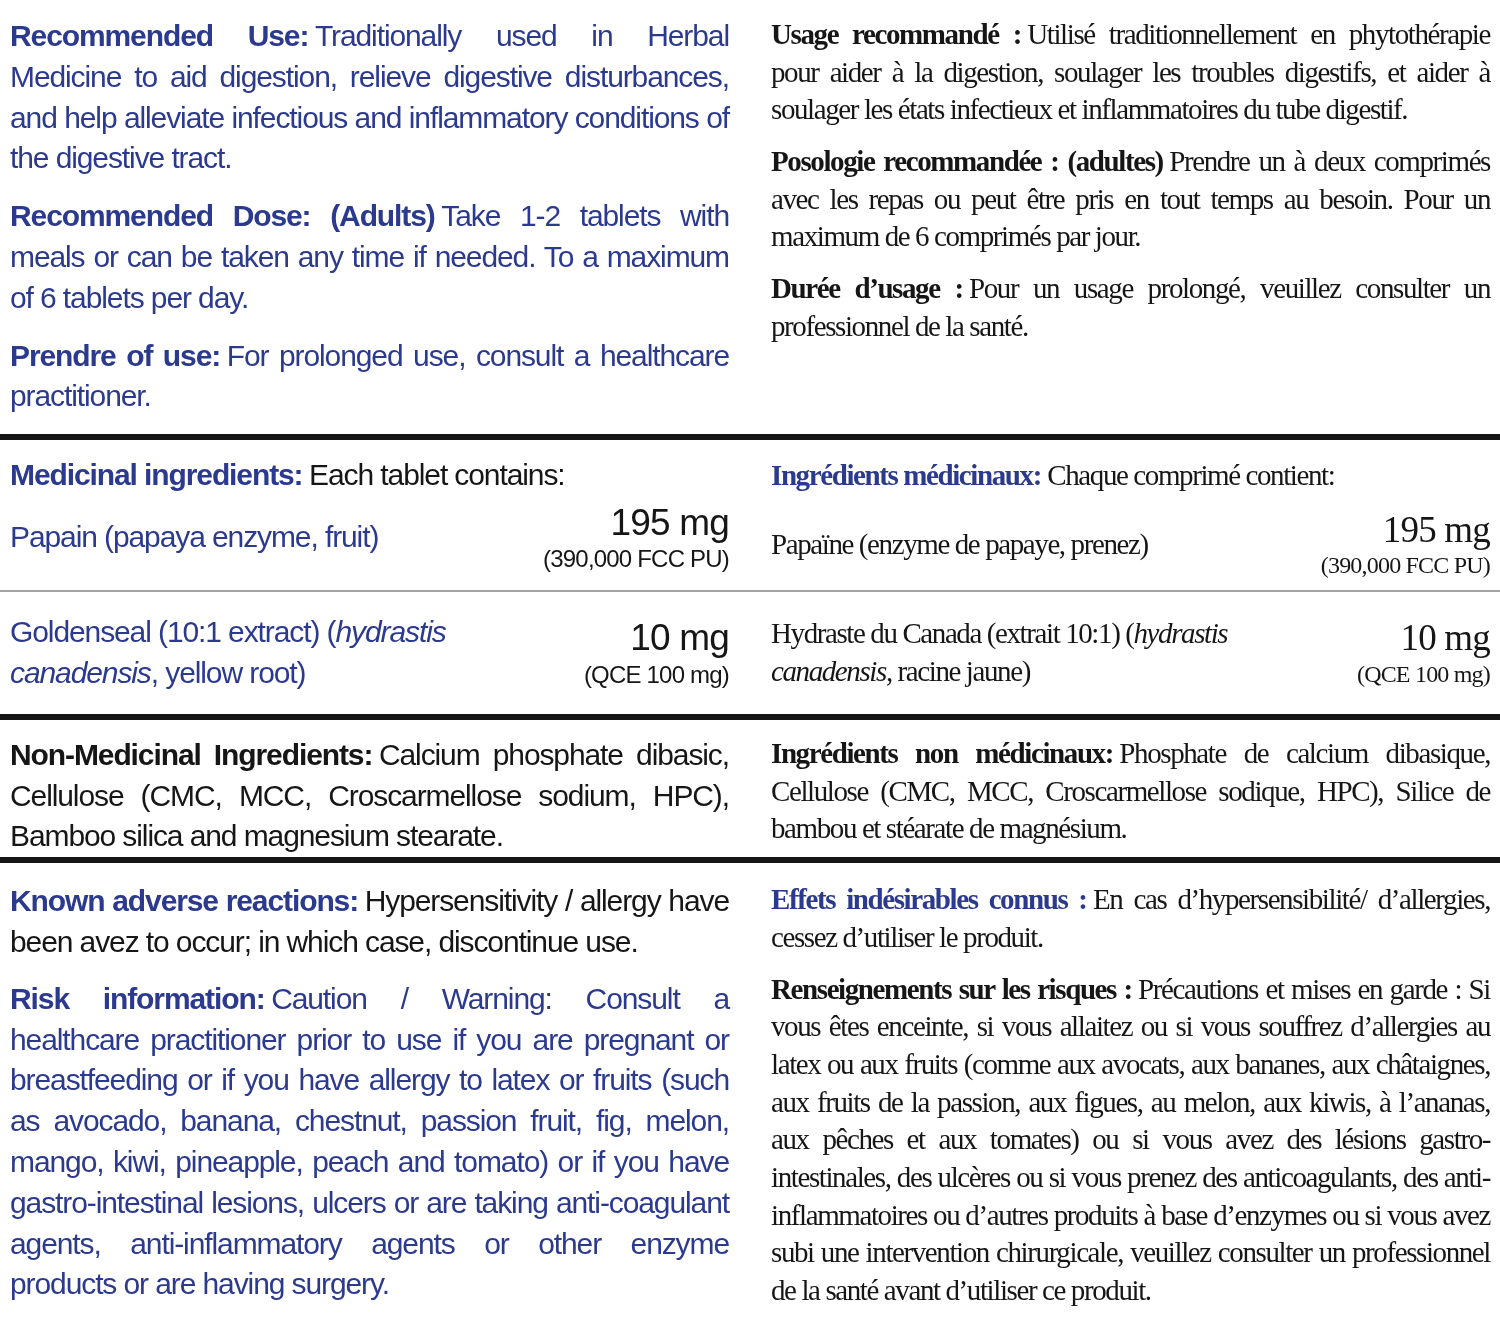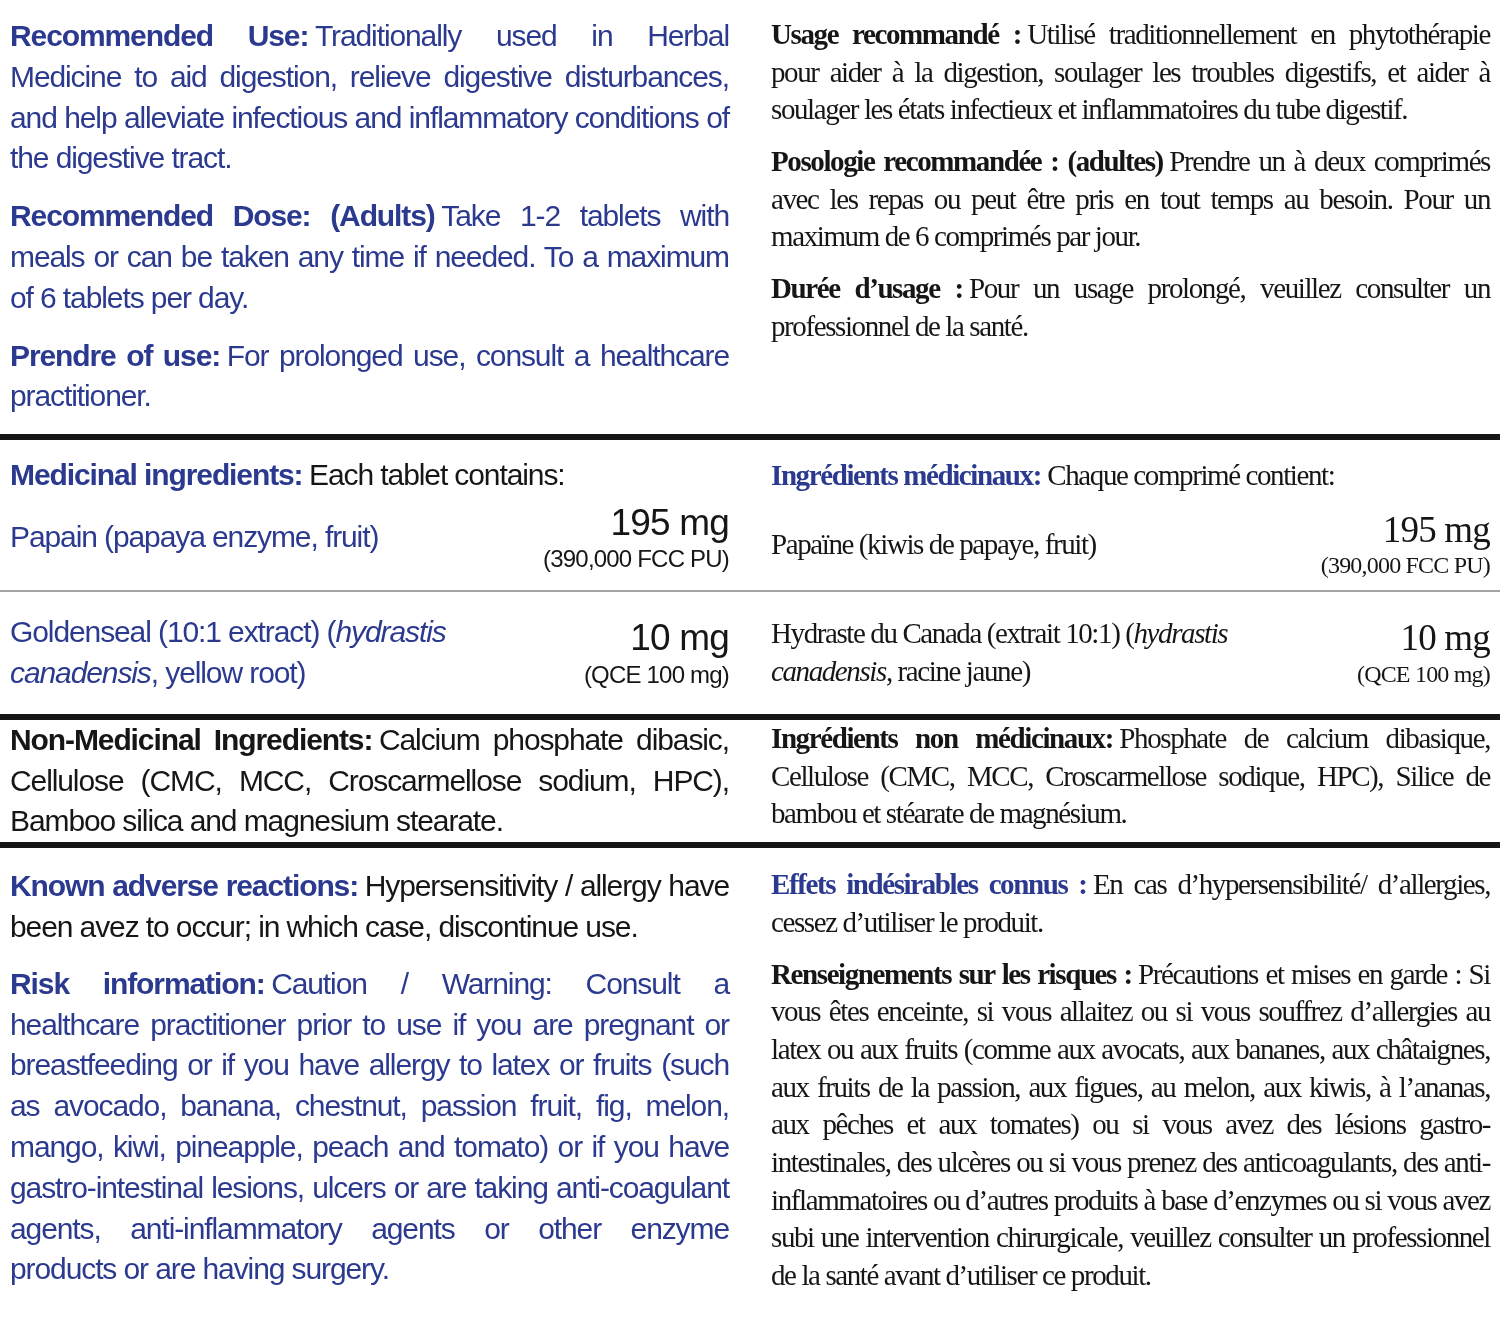--- a/index.html
+++ b/index.html
@@ -64,21 +64,21 @@
   .band-med2 .col { display: flex; }
   .band-med2 .ing-row { flex: 1 1 auto; margin: 10px 0; }
 
   .ing-name { flex: 0 1 auto; max-width: 64%; }
   .fr .ing-name { max-width: 68%; }
 
   .amt { margin-left: auto; text-align: right; white-space: nowrap; color: var(--ink, #161616); }
   .amt-main { font-size: 37px; letter-spacing: -0.8px; line-height: 1.12; }
   .amt-note { font-size: 24px; letter-spacing: -0.8px; line-height: 1.15; margin-top: 2px; }
 
-  .band-nonmed .para { margin-bottom: 0; }
+  .band-nonmed .para { margin-top: 15px; margin-bottom: 0; }
   .risk-para { margin-bottom: 14px; }
   .adverse-para { margin-bottom: 16px; }
 </style>
 </head>
 <body>
 
 <div class="label">
 
   <section class="band band-top">
     <div class="col en">
@@ -102,21 +102,21 @@
         <div class="ing-name blue">Papain (papaya enzyme, fruit)</div>
         <div class="amt">
           <div class="amt-main">195 mg</div>
           <div class="amt-note">(390,000 FCC PU)</div>
         </div>
       </div>
     </div>
     <div class="col fr">
       <p class="para med-head"><strong class="h blue h-gap">Ingrédients médicinaux:</strong><span class="ink">Chaque comprimé contient:</span></p>
       <div class="ing-row">
-        <div class="ing-name ink">Papaïne (kiwis de papaye, fruit)</div>
+        <div class="ing-name ink">Papaïne (enzyme de papaye, prenez)</div>
         <div class="amt">
           <div class="amt-main">195 mg</div>
           <div class="amt-note">(390,000 FCC PU)</div>
         </div>
       </div>
     </div>
   </section>
 
   <div class="rule thin"></div>
 

